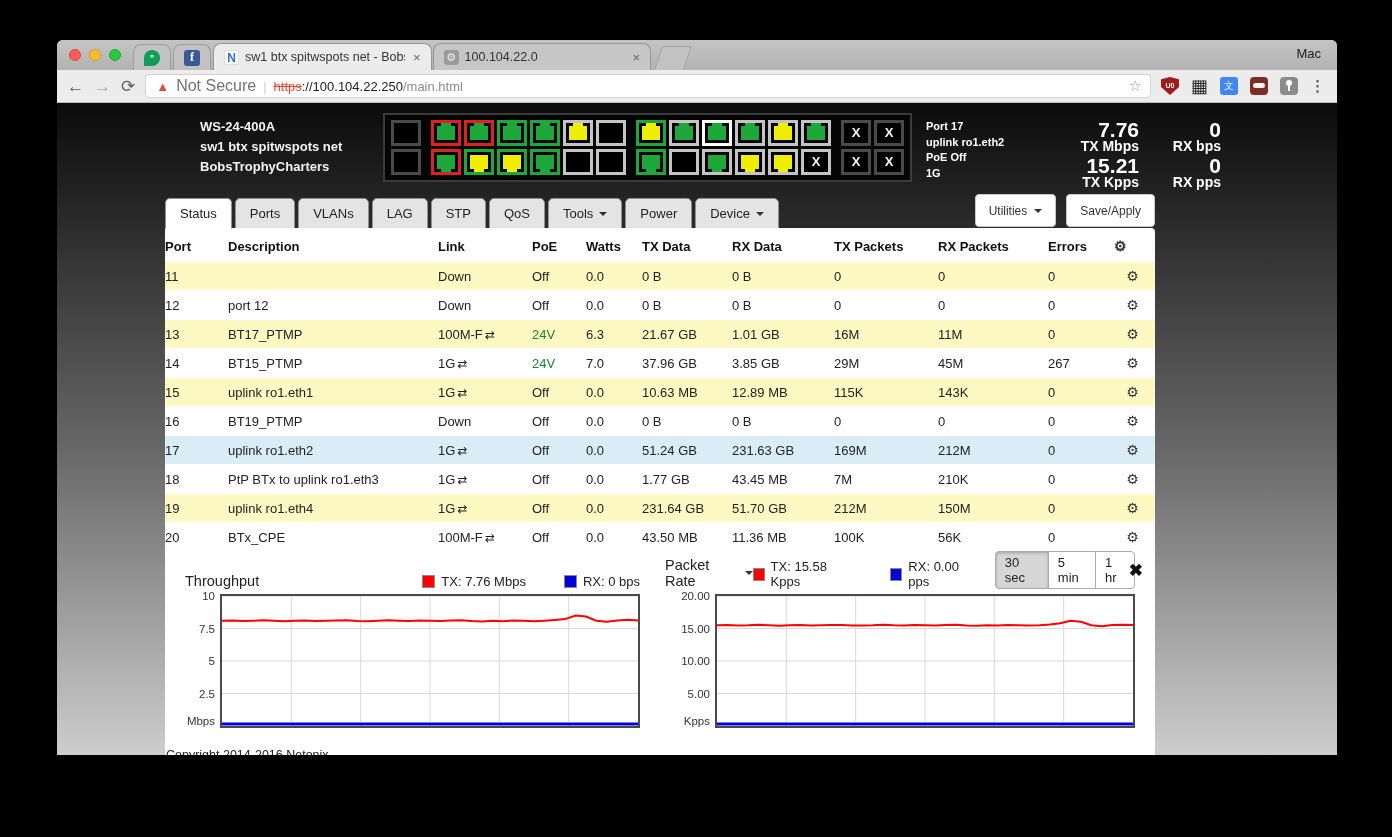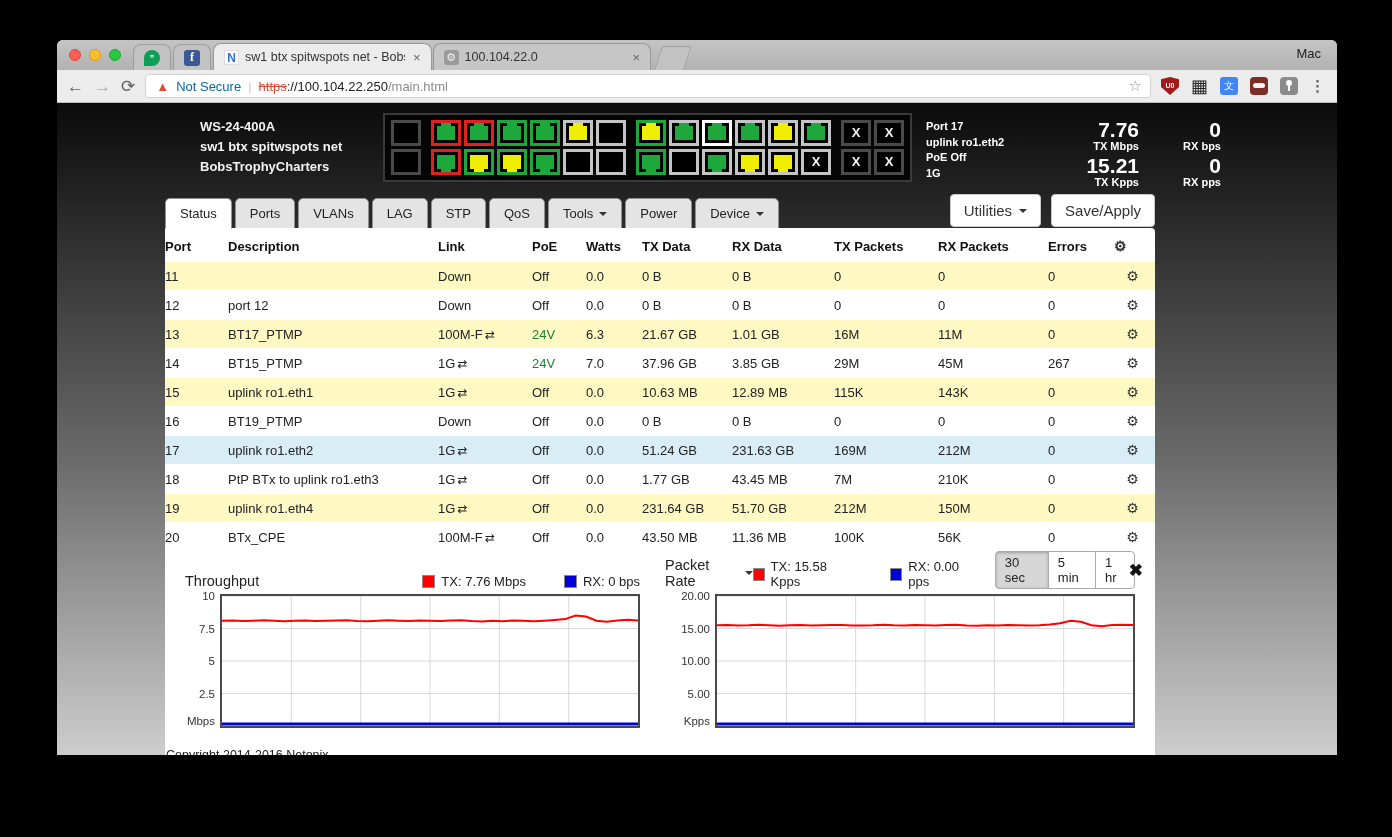--- a/index.html
+++ b/index.html
@@ -24,21 +24,21 @@
   .favicon-gear { width:15px; height:15px; border-radius:3px; background:#9a9a9a; color:#efefef; font-size:11px; text-align:center; line-height:15px; }
   .newtab-stub { width:30px; height:24px; background:#c2c2c2; border:1px solid #9e9e9e; border-bottom:none; transform:skewX(-18deg); margin-left:6px; border-radius:3px 3px 0 0; }
   .profile-label { position:absolute; right:16px; top:6px; font-size:13px; color:#1d1d1d; }
 
   
   .toolbar { height:33px; background:#ececec; display:flex; align-items:center; padding:0 10px; gap:10px; border-bottom:1px solid #bdbdbd; }
   .nav-ic { font-size:17px; color:#5f5f5f; line-height:1; }
   .nav-ic.disabled { color:#a8a8a8; }
   .urlbar { position:relative; flex:1; height:24px; background:#fff; border-radius:4px; border:1px solid #d2d2d2; display:flex; align-items:center; padding:0 28px 0 10px; gap:7px; font-size:13px; }
   .warn-tri { color:#dd4b39; font-size:13px; }
-  .not-secure { color:#0369a1; font-size:13px; }
+  .not-secure { color:#737373; font-size:16px; }
   .url-sep { color:#ccc; }
   .u-scheme { color:#dd4b39; text-decoration:line-through; }
   .u-host { color:#222; }
   .u-path { color:#8b8b8b; }
   .star { position:absolute; right:8px; color:#9a9a9a; font-size:15px; }
   .ext-row { display:flex; align-items:center; gap:12px; padding-right:2px; }
   .ext { width:18px; height:18px; }
   .ublock { background:#a01b1b; clip-path:polygon(50% 0,100% 12%,100% 55%,50% 100%,0 55%,0 12%); color:#fff; font-size:7px; font-weight:bold; text-align:center; line-height:18px; }
   .gridic { color:#222; font-size:18px; line-height:18px; }
   .translate { background:#4285f4; border-radius:3px; color:#fff; font-size:10px; text-align:center; line-height:18px; }
@@ -60,31 +60,31 @@
   .port { width:30px; height:26px; border:3px solid #4a4a4a; background:#000; position:relative; }
   .port .fill { position:absolute; left:3px; right:3px; top:3px; bottom:3px; }
   .port.toprow .fill::after { content:""; position:absolute; top:-3px; left:50%; margin-left:-5px; width:10px; height:3px; background:inherit; }
   .port.botrow .fill::after { content:""; position:absolute; bottom:-3px; left:50%; margin-left:-5px; width:10px; height:3px; background:inherit; }
   .port .xmark { position:absolute; width:100%; text-align:center; top:2px; color:#f5f5f5; font-weight:bold; font-size:13px; z-index:2; }
   .stats-panel { flex:1; display:flex; padding:6px 4px 0 14px; color:#fff; }
   .stat-info { width:108px; font-size:11px; font-weight:bold; line-height:15.5px; }
   .stat-col { width:105px; text-align:right; }
   .stat-col.rx { width:82px; }
   .stat-val { font-size:21px; font-weight:bold; line-height:21px; }
-  .stat-lab { font-size:11px; font-weight:bold; line-height:13px; margin-bottom:2px; }
+  .stat-lab { font-size:14px; font-weight:bold; line-height:13px; margin-bottom:2px; }
 
   
   .content-col { margin-left:108px; width:990px; }
   .nav-row { position:relative; height:31px; margin-top:10px; }
   .nav-tabs { position:absolute; left:0; bottom:-1px; display:flex; }
   .tab { height:31px; display:flex; align-items:center; gap:6px; padding:0 14px; background:#e4e4e4; border:1px solid #919191; border-radius:5px 5px 0 0; margin-right:3px; font-size:13px; color:#222; position:relative; }
   .tab.active { background:#fff; border-bottom-color:#fff; z-index:3; }
   .caret { width:0; height:0; border-left:4px solid transparent; border-right:4px solid transparent; border-top:4px solid #333; display:inline-block; }
   .nav-actions { position:absolute; right:0; bottom:1px; display:flex; gap:10px; }
-  .btn { height:33px; display:flex; align-items:center; gap:7px; padding:0 13px; background:#fff; border:1px solid #c9c9c9; border-radius:4px; font-size:15px; color:#333; }
+  .btn { height:33px; display:flex; align-items:center; gap:7px; padding:0 13px; background:#fff; border:1px solid #c9c9c9; border-radius:4px; font-size:12px; color:#333; }
 
   
   .panel { position:relative; z-index:2; background:#fff; width:990px; border-radius:0 4px 4px 4px; padding-top:4px; min-height:486px; }
   table.ports { width:100%; border-collapse:collapse; table-layout:fixed; font-size:13px; color:#222; }
   table.ports th { text-align:left; font-weight:bold; color:#111; padding:6px 4px 8px 10px; font-size:13px; }
   table.ports th:first-child, table.ports td:first-child { padding-left:0; }
   table.ports td { padding:6px 4px 6px 10px; height:28px; }
   tr.striped { background:#fef9c3; }
   tr.selected { background:#d9edf7; }
   tr.rowline td { border-bottom:1px solid #fff; }

